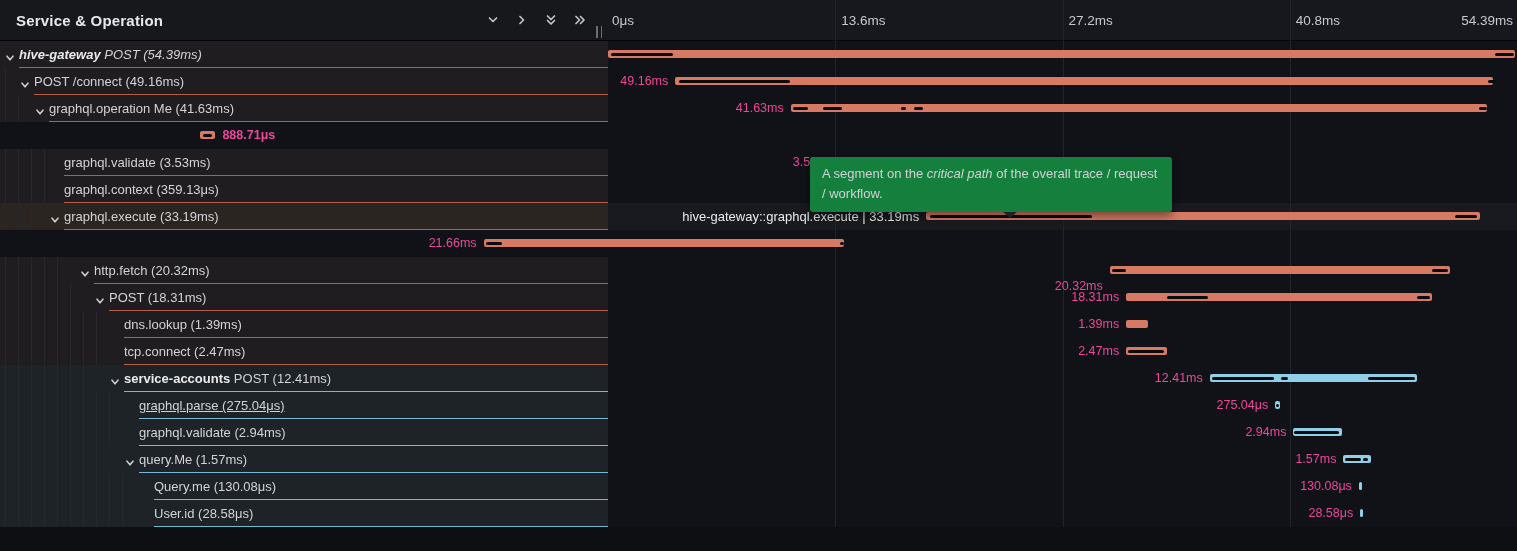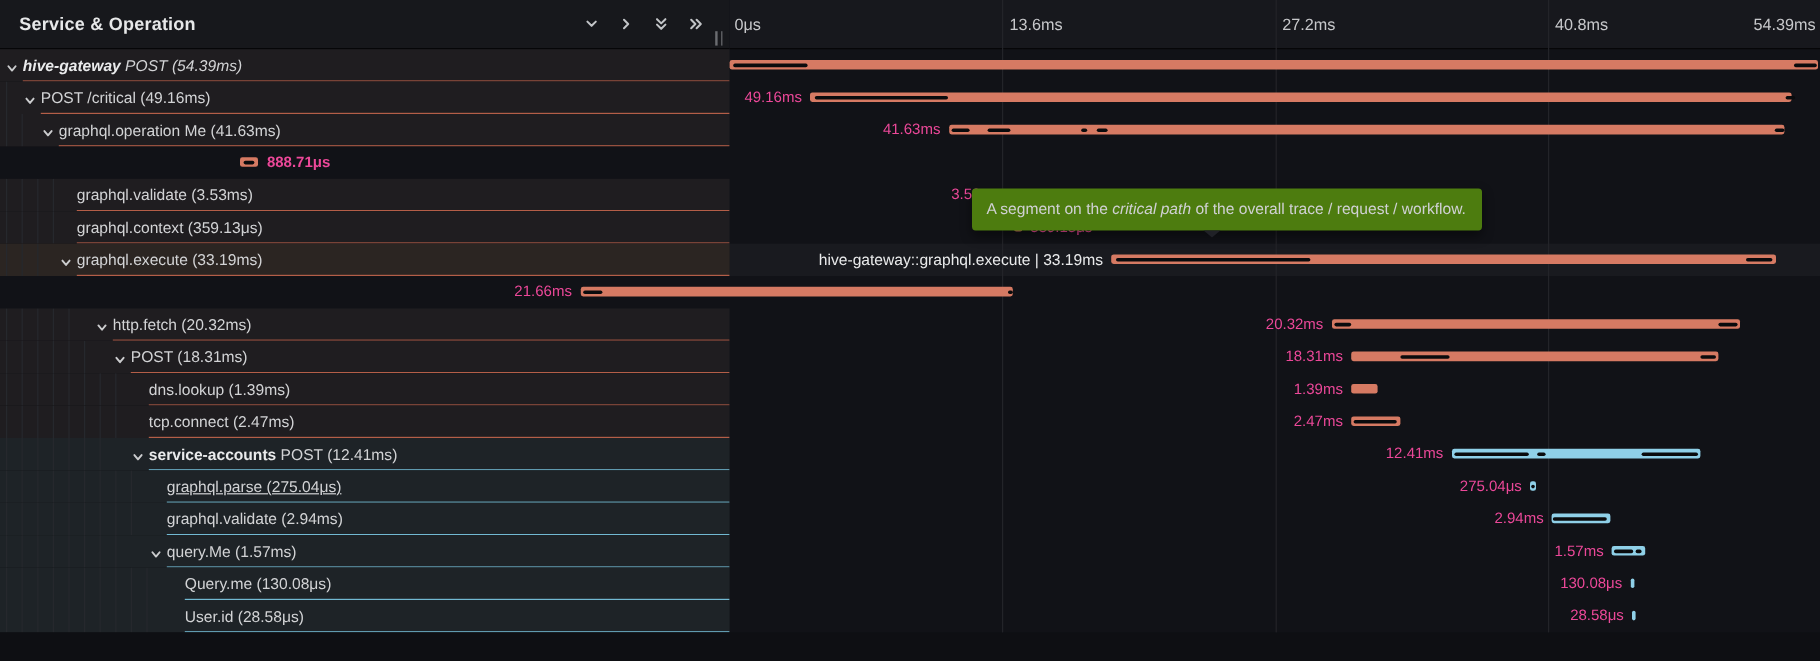--- a/index.html
+++ b/index.html
@@ -49,22 +49,22 @@
   .u-blue   { background:#72b9d2; }
   
   .bar { position:absolute; top:9px; height:8px; border-radius:2px; z-index:1; }
   .b-salmon { background:#d67a63; }
   .b-blue   { background:#8fd0e8; }
   .crit { position:absolute; top:2.5px; height:3px; background:#0a0b0d; border-radius:1.5px; }
   .bar-label { position:absolute; top:0; line-height:27px; font-size:12.5px; color:#ec4899; white-space:nowrap; z-index:1; }
   .bar-label.full { color:#e9eaeb; font-weight:500; font-size:13px; }
   
   .tooltip {
-    position:absolute; left:810px; top:157px; width:425px; z-index:10;
-    background:#4d7c0f; border-radius:3px; padding:7px 12px 8px;
+    position:absolute; left:810px; top:157px; width:362px; z-index:10;
+    background:#15803d; border-radius:3px; padding:7px 12px 8px;
     font-size:13px; line-height:1.55; color:#d0d1d4;
     box-shadow:0 4px 10px rgba(0,0,0,.45);
   }
   .tooltip .arrow {
     position:absolute; left:193px; bottom:-6px; width:0; height:0;
     border-left:7px solid transparent; border-right:7px solid transparent;
     border-top:6px solid #202127;
   }
   .footer-strip { position:absolute; left:0; top:527px; width:1517px; height:24px; background:#0e0f13; }
 </style>
@@ -129,21 +129,21 @@
             <i class="crit" style="left: 97.7956%; width: 2.10421%;"></i>
           </div>
         </div>
       </div>
       <div class="row">
         <div class="cell-l c-salmon">
           <i class="guide" style="left: 5px;"></i>
           <span class="chev" style="left: 20px;"><svg width="10" height="10" viewBox="0 0 10 10" style="stroke: rgb(203, 204, 206); fill: none; stroke-width: 1.6; stroke-linecap: round; stroke-linejoin: round;">
               <polyline points="2,3.2 5,6.8 8,3.2"></polyline>
             </svg></span>
-          <span class="tree-label" style="left: 34px;">POST /critical (49.16ms)</span>
+          <span class="tree-label" style="left: 34px;">POST /connect (49.16ms)</span>
           <i class="underline u-salmon" style="left: 34px;"></i>
         </div>
         <div class="cell-r">
           <div class="bar b-salmon" style="left: 7.4%; width: 90%;">
             <i class="crit" style="left: 0.444444%; width: 13.5556%;"></i>
             <i class="crit" style="left: 99.3333%; width: 1%;"></i>
           </div>
           <span class="bar-label" style="right: 92.6%; margin-right: 7px;">49.16ms</span>
         </div>
       </div>
@@ -245,21 +245,21 @@
               <polyline points="2,3.2 5,6.8 8,3.2"></polyline>
             </svg></span>
           <span class="tree-label" style="left: 94px;">http.fetch (20.32ms)</span>
           <i class="underline u-salmon" style="left: 94px;"></i>
         </div>
         <div class="cell-r">
           <div class="bar b-salmon" style="left: 55.2%; width: 37.4%;">
             <i class="crit" style="left: 0.802139%; width: 4.0107%;"></i>
             <i class="crit" style="left: 94.9198%; width: 4.54545%;"></i>
           </div>
-          <span class="bar-label" style="right: 44.8%; margin-right: 7px;">20.32ms</span>
+          <span class="bar-label" style="right: 44.8%; margin-right: 7px; margin-top: 16px;">20.32ms</span>
         </div>
       </div>
       <div class="row">
         <div class="cell-l c-salmon">
           <i class="guide" style="left: 5px;"></i>
           <i class="guide" style="left: 18px;"></i>
           <i class="guide" style="left: 31px;"></i>
           <i class="guide" style="left: 44px;"></i>
           <i class="guide" style="left: 57px;"></i>
           <i class="guide" style="left: 70px;"></i>

